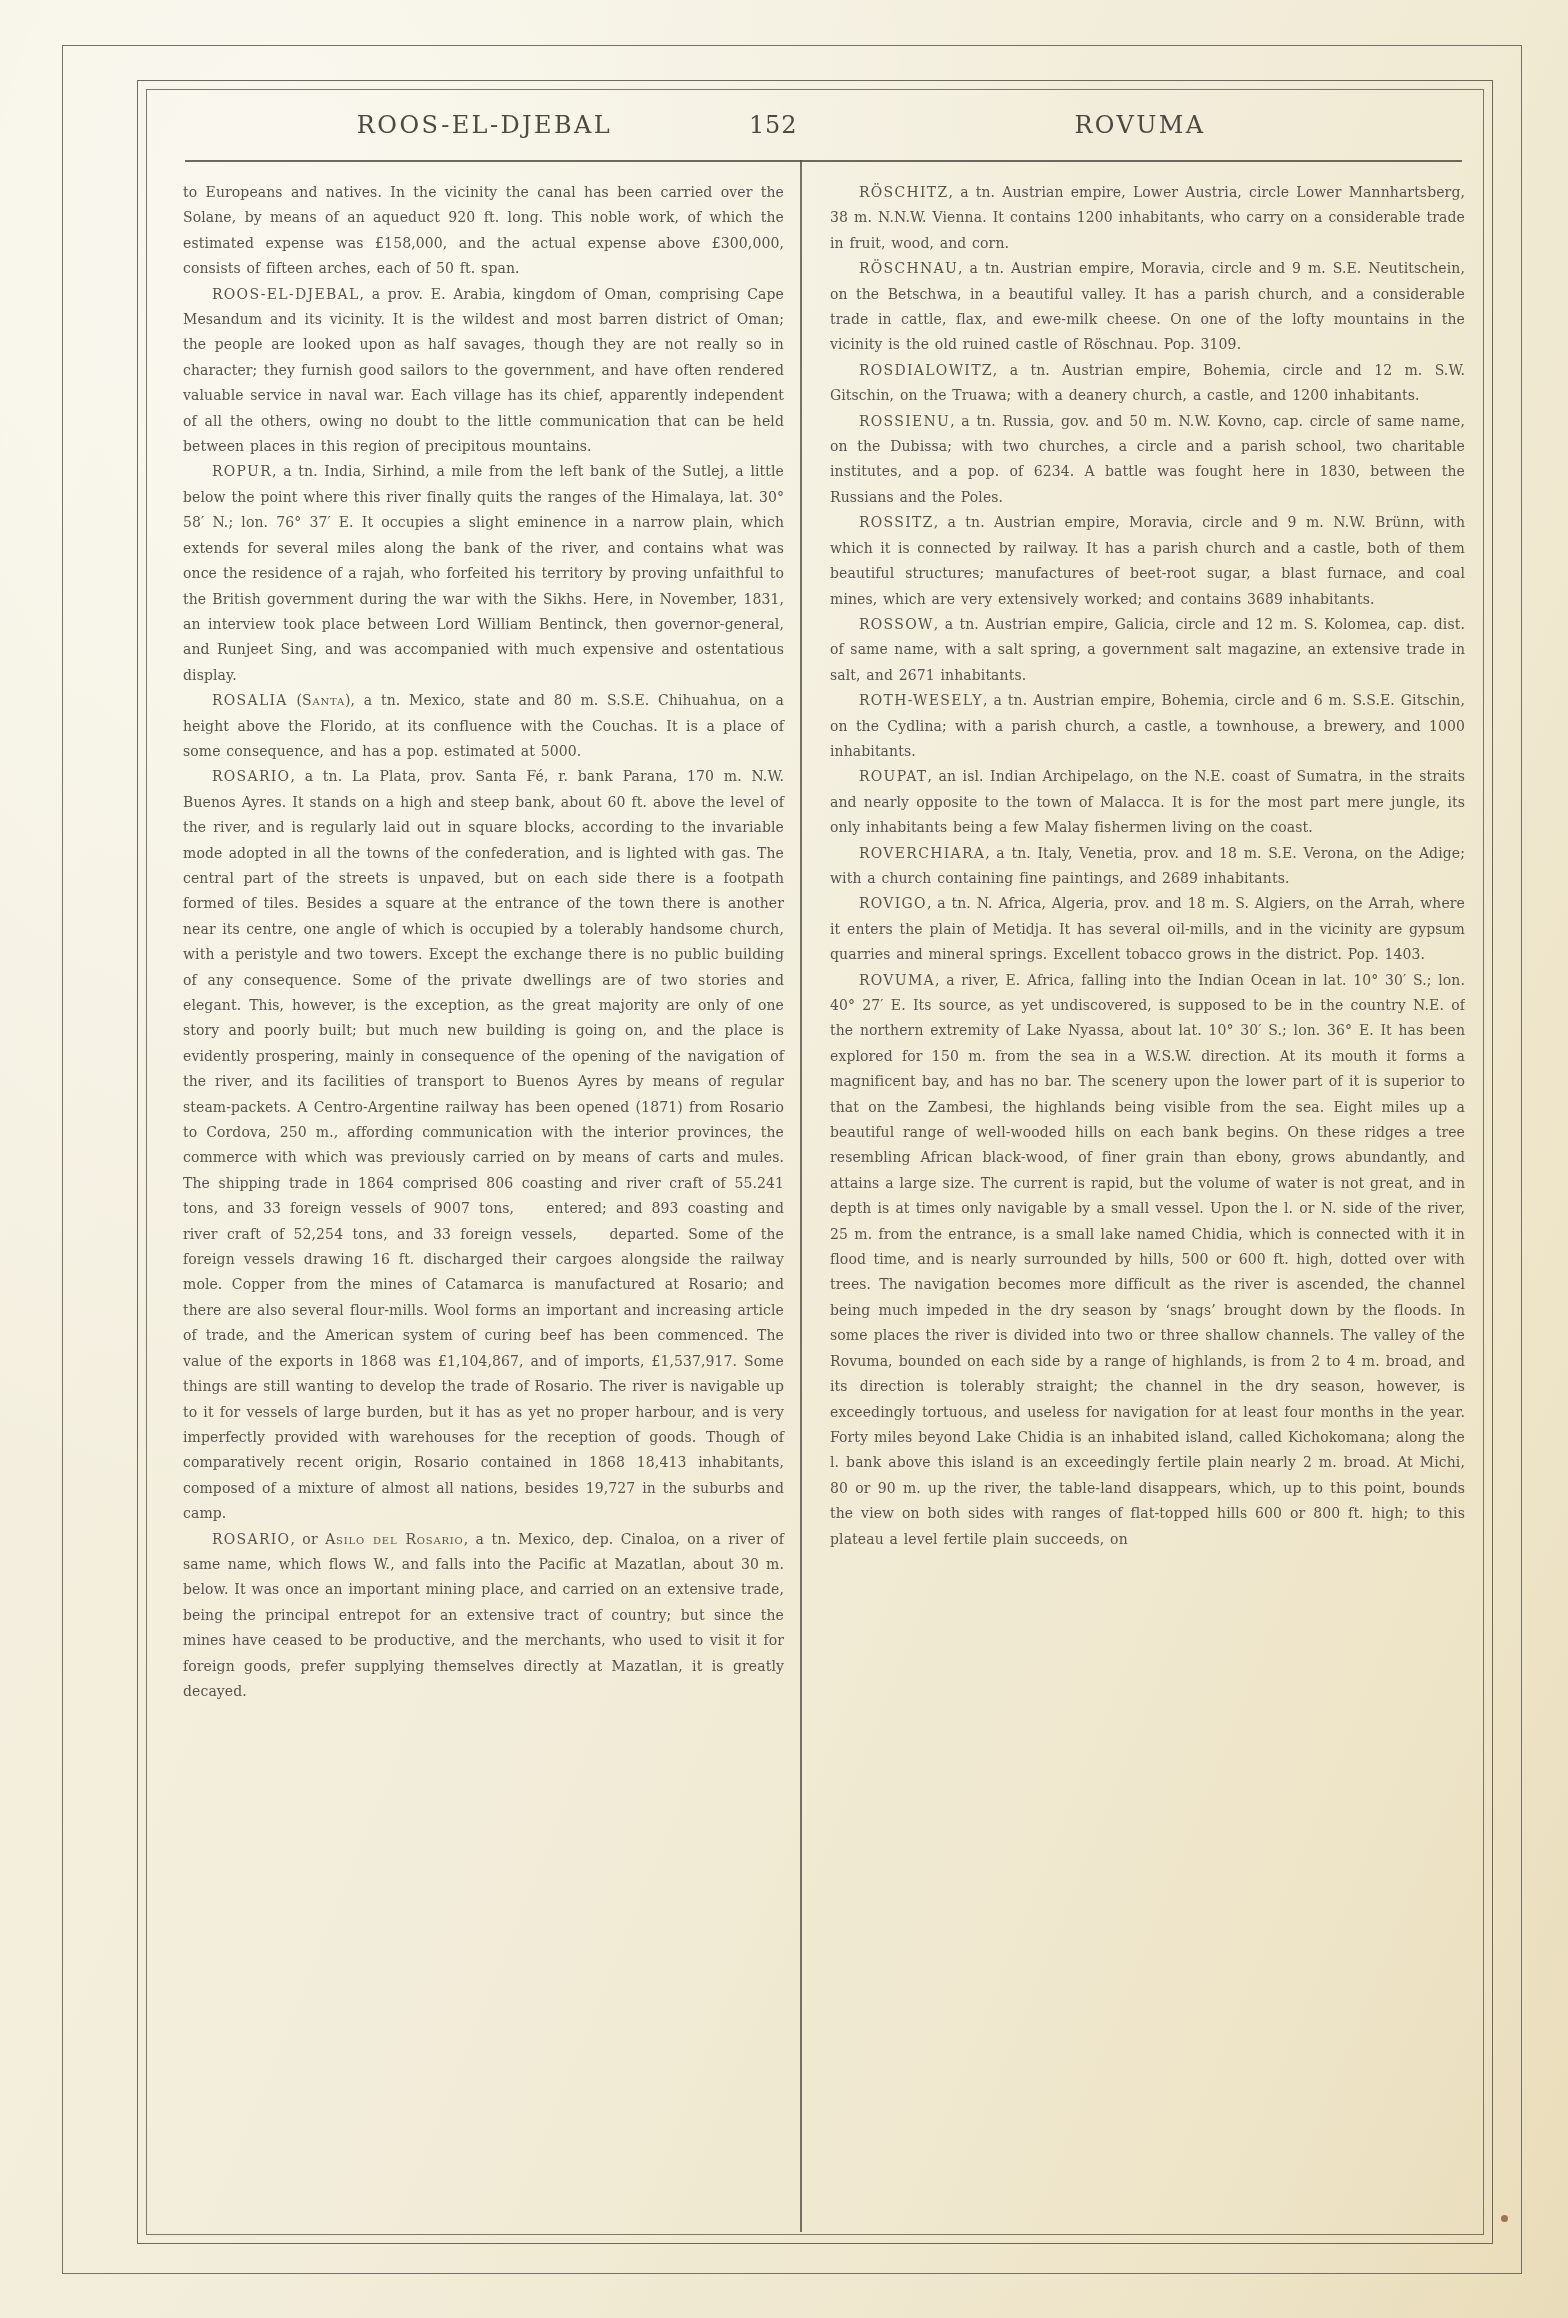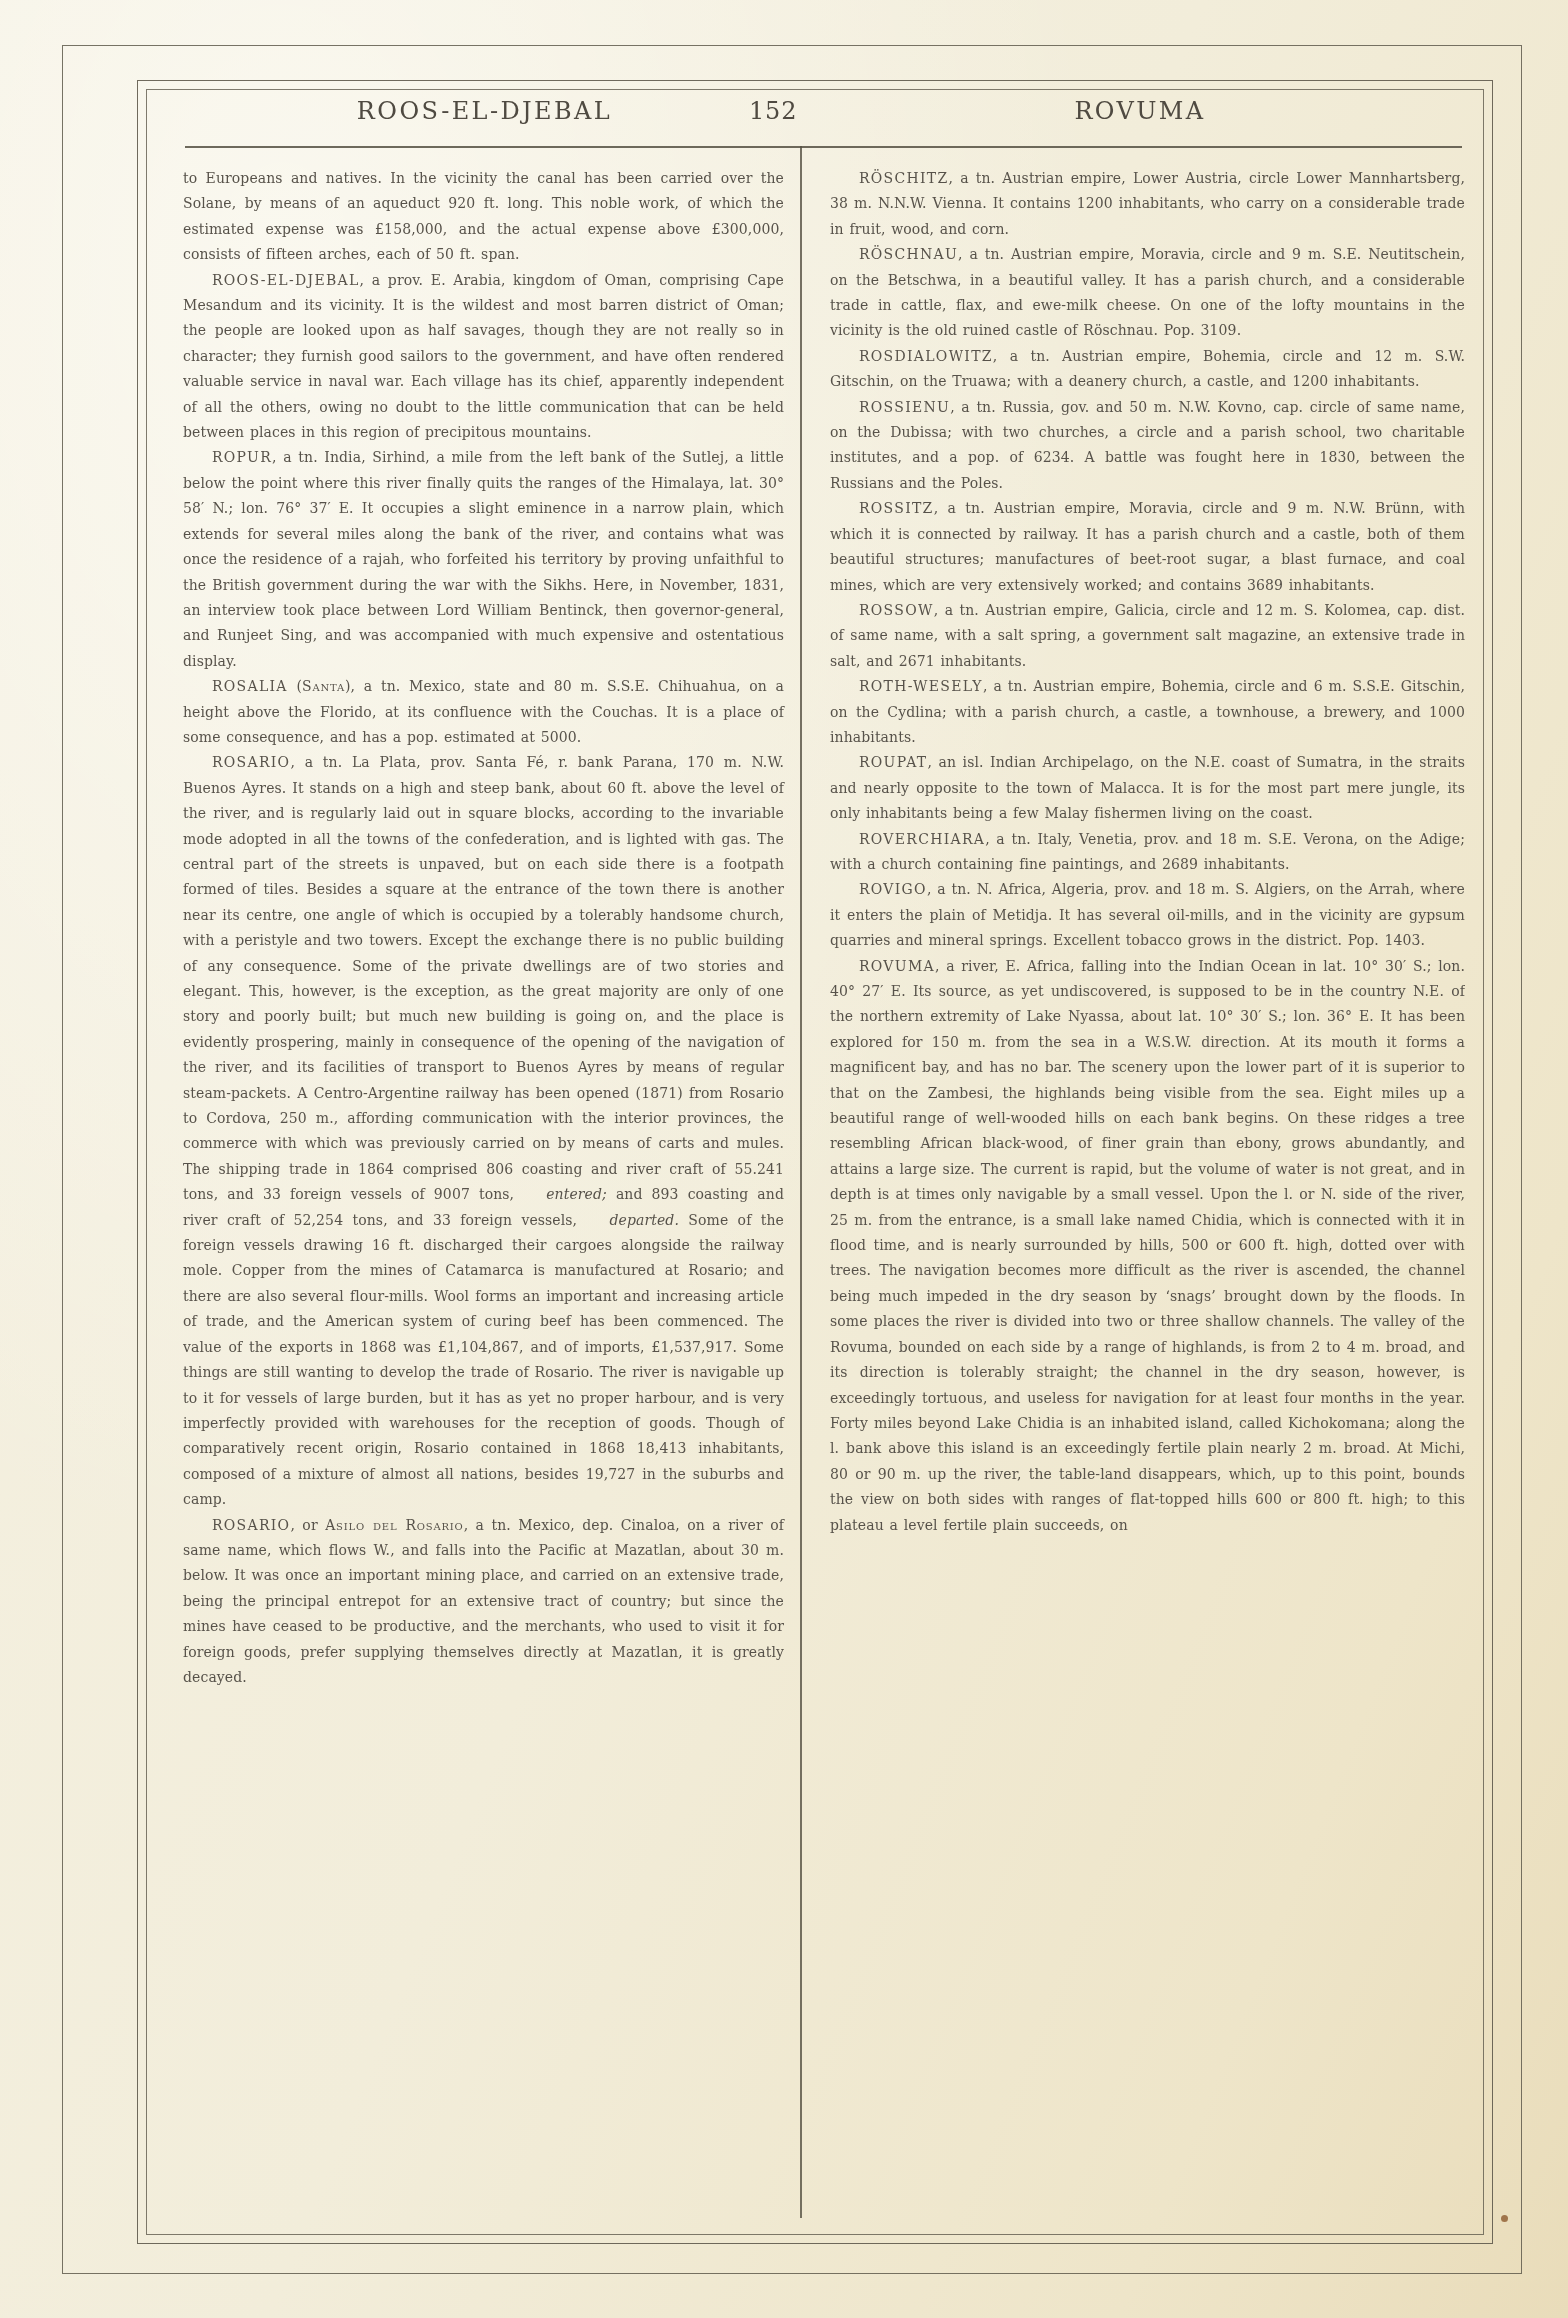--- a/index.html
+++ b/index.html
@@ -16,21 +16,21 @@
   }
   .frame-mid{
     position:absolute;left:137px;top:80px;right:75px;bottom:75px;
     border:1.6px solid rgba(95,90,76,.9);
   }
   .frame-inner{
     position:absolute;left:8px;top:8px;right:8px;bottom:8px;
     border:1.2px solid rgba(95,90,76,.8);
   }
   .text-area{
-    position:absolute;left:183px;top:94px;width:1282px;height:2139px;
+    position:absolute;left:183px;top:108px;width:1282px;height:2139px;
     color:#57524a;overflow:hidden;
   }
   .running-head{position:absolute;top:0;left:0;width:100%;height:52px;}
   .rh{
     position:absolute;top:3.2px;font-size:24px;letter-spacing:2.4px;color:#4f4a41;
     white-space:nowrap;
   }
   .rh-left{left:0;width:603px;text-align:center;}
   .rh-num{left:566px;width:103px;text-align:left;letter-spacing:0.8px;}
   .rh-right{left:632px;width:650px;text-align:center;}
@@ -43,21 +43,21 @@
     background:rgba(85,80,66,.8);
   }
   .cols{position:absolute;top:72px;left:0;width:1282px;display:flex;}
   .col{text-align:justify;font-size:14px;line-height:25.4px;}
   .col-left{width:601px;margin-right:46px;}
   .col-right{width:635px;}
   p.entry{margin:0;text-indent:29px;letter-spacing:0.1px;word-spacing:1.2px;}
   p.entry.cont{text-indent:0;}
   .caps{letter-spacing:1.3px;}
   .sc{font-variant:small-caps;letter-spacing:0.8px;}
-  .i{font-style:italic;margin-left:23px;}
+  .i{margin-left:23px;}
   .paper-speck{
     position:absolute;left:1501px;top:2215px;width:7.2px;height:7.2px;border-radius:50%;
     background:#8d5a2e;opacity:.8;
   }
 </style>
 </head>
 <body>
 
 <div class="frame-outer"></div>
 <div class="frame-mid">

